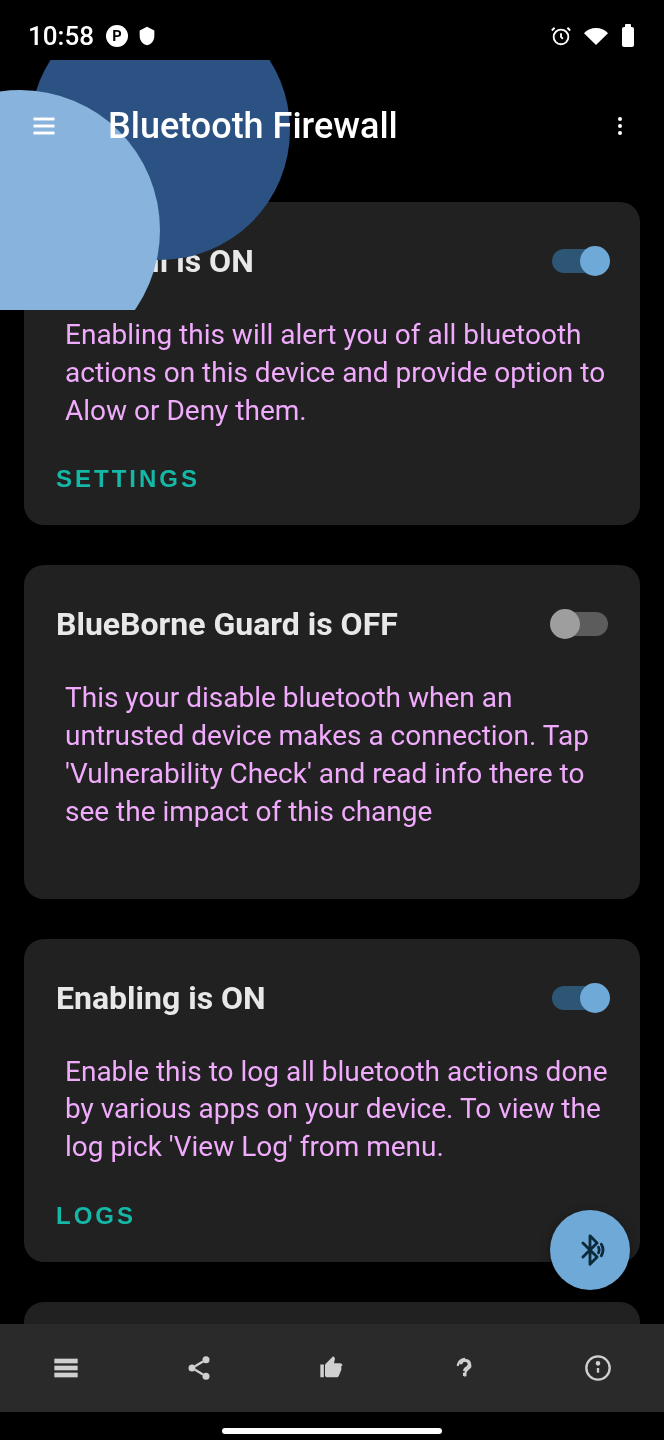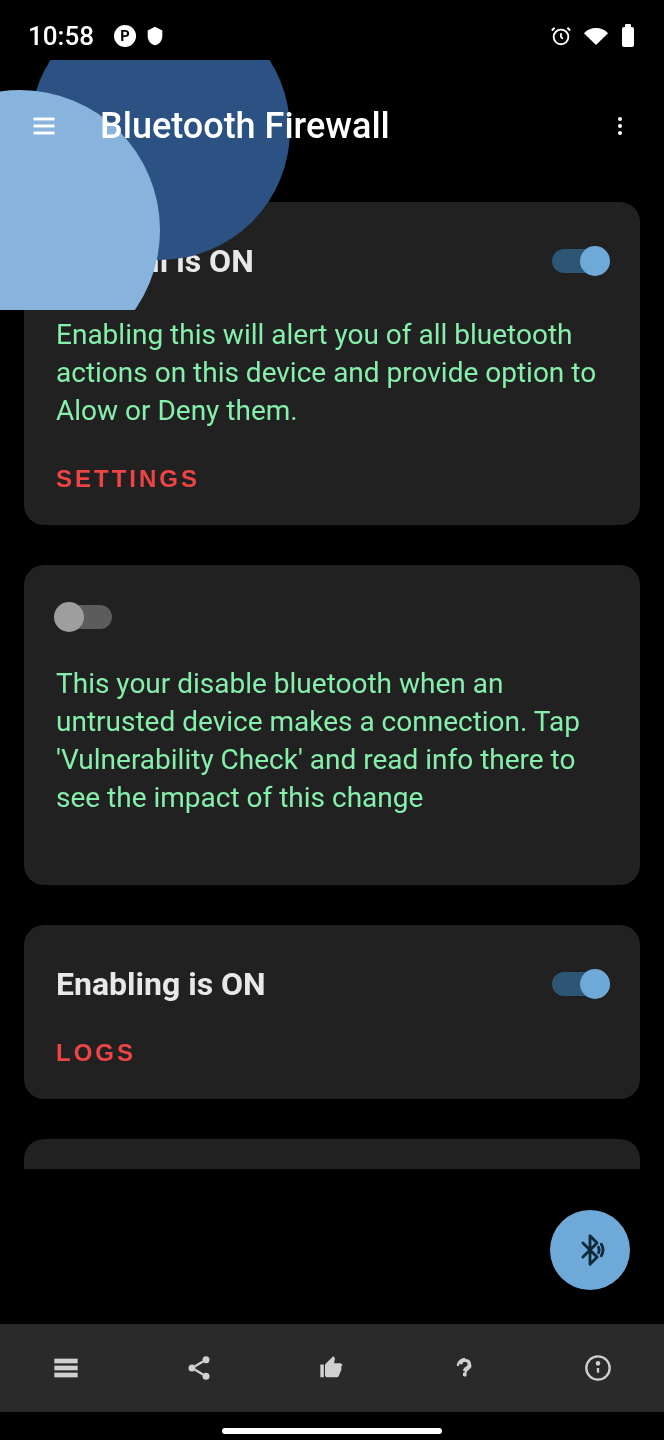--- a/index.html
+++ b/index.html
@@ -25,21 +25,21 @@
       height: 72px;
       padding: 0 28px;
       font-size: 26px;
       font-weight: 500;
       color: #ffffff;
     }
 
     .status-left {
       display: flex;
       align-items: center;
-      gap: 20px;
+      gap: 12px;
     }
 
     .status-right {
       display: flex;
       align-items: center;
       gap: 12px;
     }
 
     .status-icons {
       display: flex;
@@ -55,20 +55,21 @@
       height: 250px;
       pointer-events: none;
     }
 
     .app-bar {
       display: flex;
       align-items: center;
       height: 108px;
       padding: 0 20px;
       position: relative;
+      gap: 8px;
     }
 
     .menu-btn {
       width: 48px;
       height: 48px;
       display: flex;
       align-items: center;
       justify-content: center;
       background: transparent;
       border: none;
@@ -145,29 +146,30 @@
 
     .switch.on .switch-thumb {
       background: #6fa9d8;
       left: auto;
       right: -2px;
     }
 
     .card-desc {
       font-size: 28px;
       line-height: 1.35;
-      color: #86efac;
+      color: #f0abfc;
       margin-bottom: 36px;
+      margin-left: 9px;
     }
 
     .card-action {
       font-size: 24px;
       font-weight: 700;
       letter-spacing: 3px;
-      color: #ef4444;
+      color: #14b8a6;
       text-transform: uppercase;
       cursor: pointer;
       background: transparent;
       border: none;
     }
 
     .fab {
       position: absolute;
       right: 34px;
       bottom: 150px;
@@ -285,34 +287,36 @@
       <div class="switch on">
           <div class="switch-thumb"></div>
         </div>
     </div>
     <div class="card-desc">Enabling this will alert you of all bluetooth actions on this device and provide option to Alow or Deny them.</div>
     <button class="card-action">SETTINGS</button>
   </div>
 
   <div class="card">
     <div class="card-header">
+      <div class="card-title">BlueBorne Guard is OFF</div>
       <div class="switch">
           <div class="switch-thumb"></div>
         </div>
     </div>
     <div class="card-desc">This your disable bluetooth when an untrusted device makes a connection. Tap 'Vulnerability Check' and read info there to see the impact of this change</div>
   </div>
 
   <div class="card">
     <div class="card-header">
       <div class="card-title">Enabling is ON</div>
       <div class="switch on">
           <div class="switch-thumb"></div>
         </div>
     </div>
+    <div class="card-desc">Enable this to log all bluetooth actions done by various apps on your device. To view the log pick 'View Log' from menu.</div>
     <button class="card-action">LOGS</button>
   </div>
 
   <div class="partial-card"></div>
 
 </div>
 
 <button class="fab">
   <svg width="34" height="34" viewBox="0 0 24 24" fill="none" stroke="#0d2a3a" stroke-width="2" stroke-linecap="round" stroke-linejoin="round">
     <path d="M7 7l10 10-5 5V2l5 5L7 17"></path>

